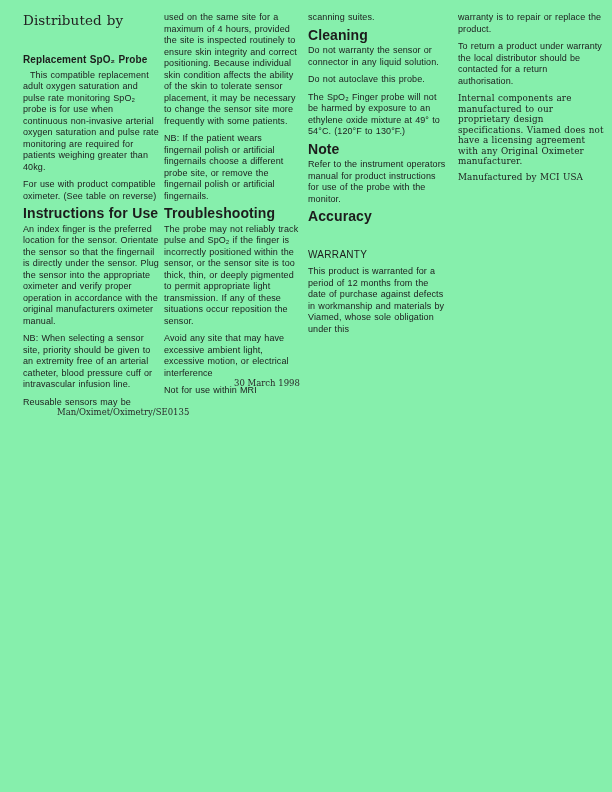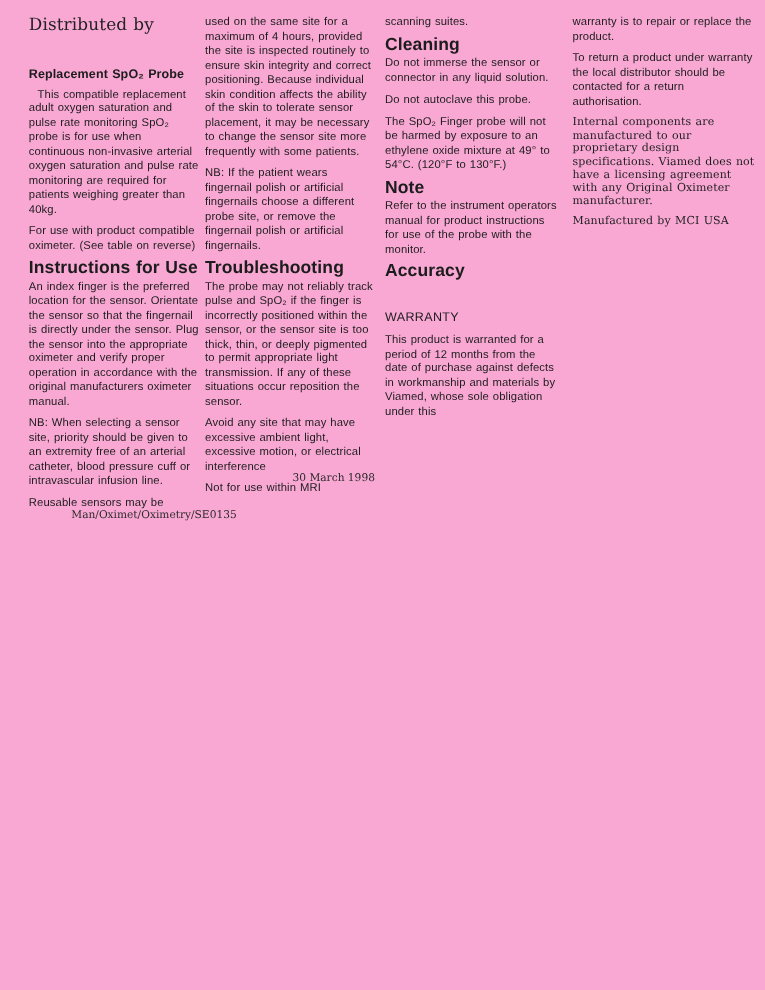--- a/index.html
+++ b/index.html
@@ -4,21 +4,21 @@
 <style>
   html, body {
     margin: 0;
     padding: 0;
     background: #ffffff;
   }
   .page {
     position: relative;
     width: 612px;
     height: 792px;
-    background: #f9a8d4;
+    background: #86efac;
     overflow: hidden;
     font-family: "Liberation Sans", sans-serif;
     color: #1c1c1c;
   }
   .columns {
     position: absolute;
     top: 12px;
     left: 23px;
     display: flex;
     gap: 7px;
@@ -98,21 +98,21 @@
         <div class="block para">used on the same site for a maximum of 4 hours, provided the site is inspected routinely to ensure skin integrity and correct positioning. Because individual skin condition affects the ability of the skin to tolerate sensor placement, it may be necessary to change the sensor site more frequently with some patients.</div>
         <div class="block para">NB: If the patient wears fingernail polish or artificial fingernails choose a different probe site, or remove the fingernail polish or artificial fingernails.</div>
         <div class="block heading">Troubleshooting</div>
         <div class="block para">The probe may not reliably track pulse and SpO₂ if the finger is incorrectly positioned within the sensor, or the sensor site is too thick, thin, or deeply pigmented to permit appropriate light transmission. If any of these situations occur reposition the sensor.</div>
         <div class="block para">Avoid any site that may have excessive ambient light, excessive motion, or electrical interference</div>
         <div class="block para">Not for use within MRI</div>
       </div>
     <div class="col col-3">
         <div class="block para">scanning suites.</div>
         <div class="block heading">Cleaning</div>
-        <div class="block para">Do not immerse the sensor or connector in any liquid solution.</div>
+        <div class="block para">Do not warranty the sensor or connector in any liquid solution.</div>
         <div class="block para">Do not autoclave this probe.</div>
         <div class="block para">The SpO₂ Finger probe will not be harmed by exposure to an ethylene oxide mixture at 49° to 54°C. (120°F to 130°F.)</div>
         <div class="block heading">Note</div>
         <div class="block para">Refer to the instrument operators manual for product instructions for use of the probe with the monitor.</div>
         <div class="block heading">Accuracy</div>
         <div class="block heading_caps">WARRANTY</div>
         <div class="block para">This product is warranted for a period of 12 months from the date of purchase against defects in workmanship and materials by Viamed, whose sole obligation under this</div>
       </div>
     <div class="col col-4">
         <div class="block para">warranty is to repair or replace the product.</div>

